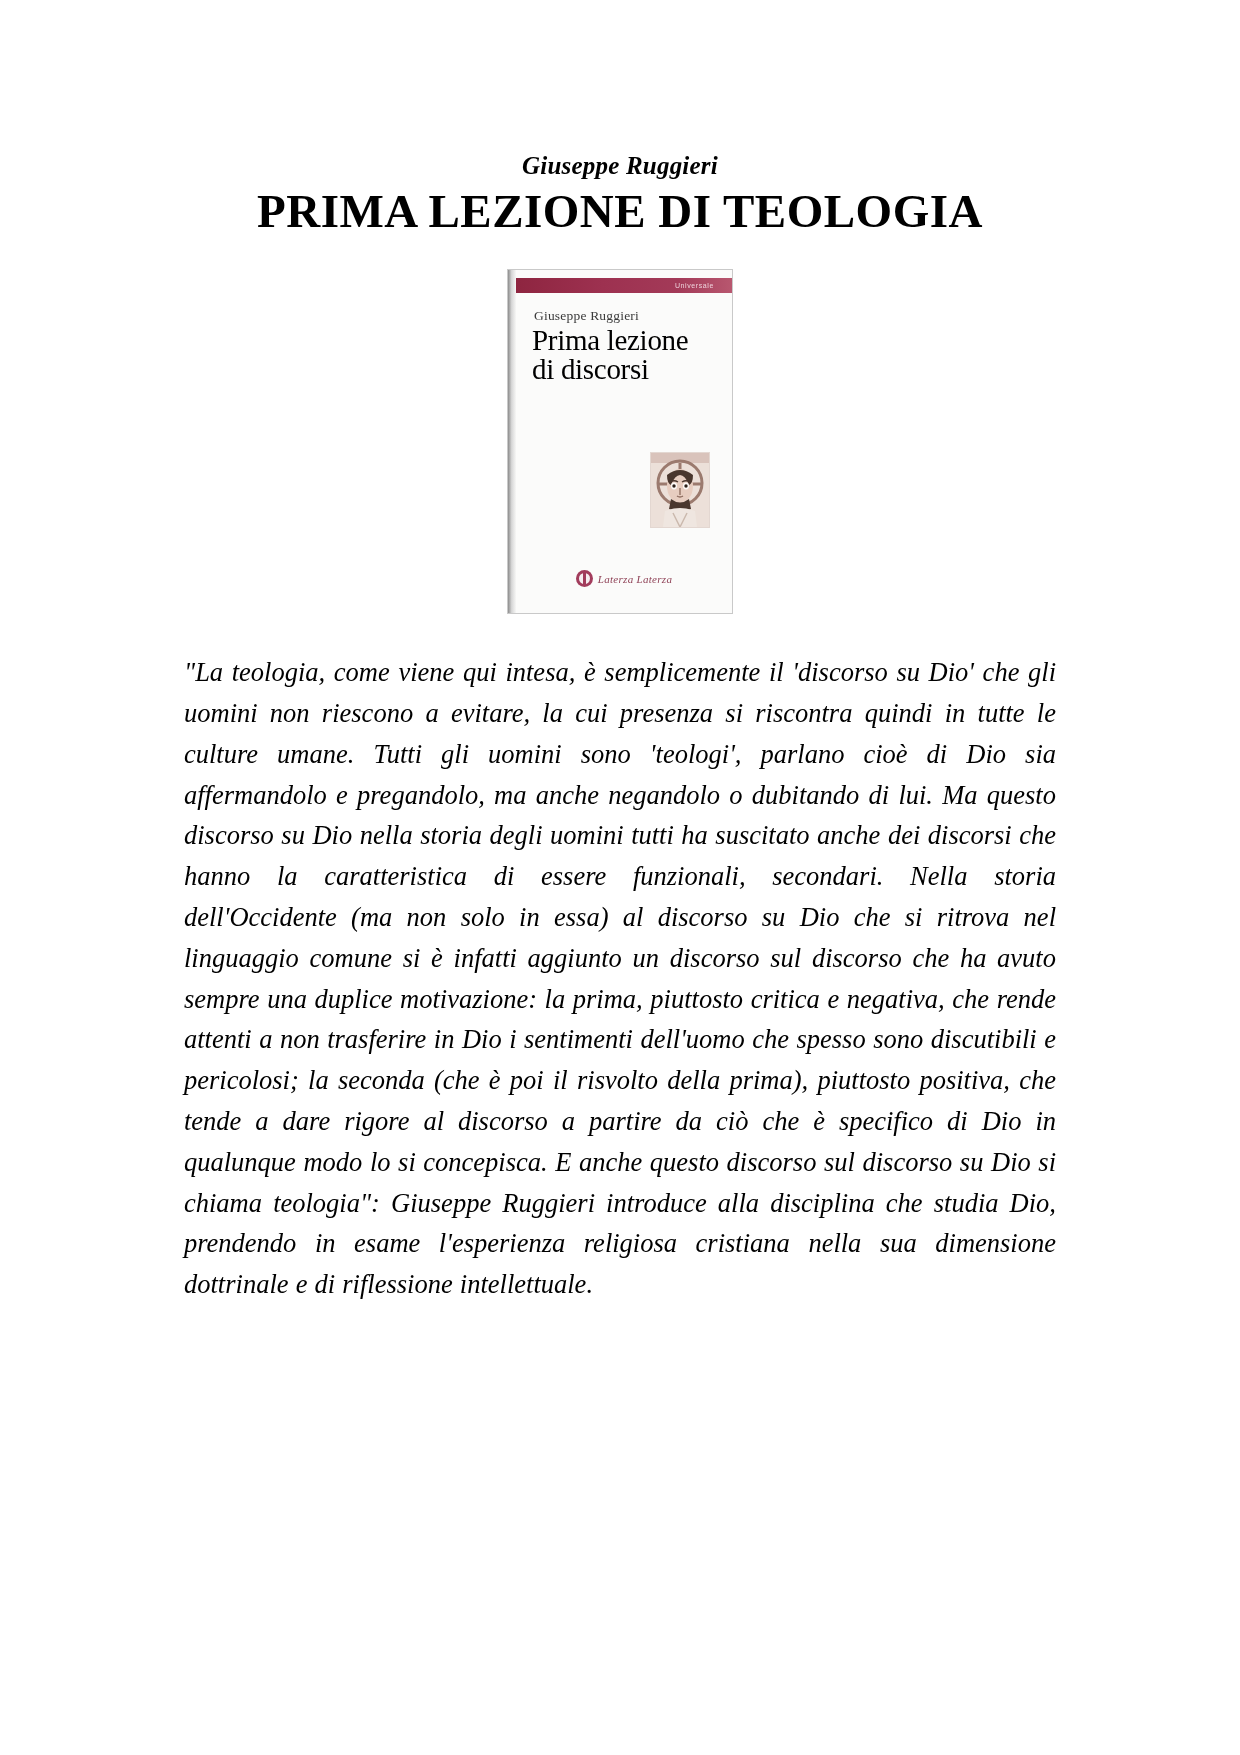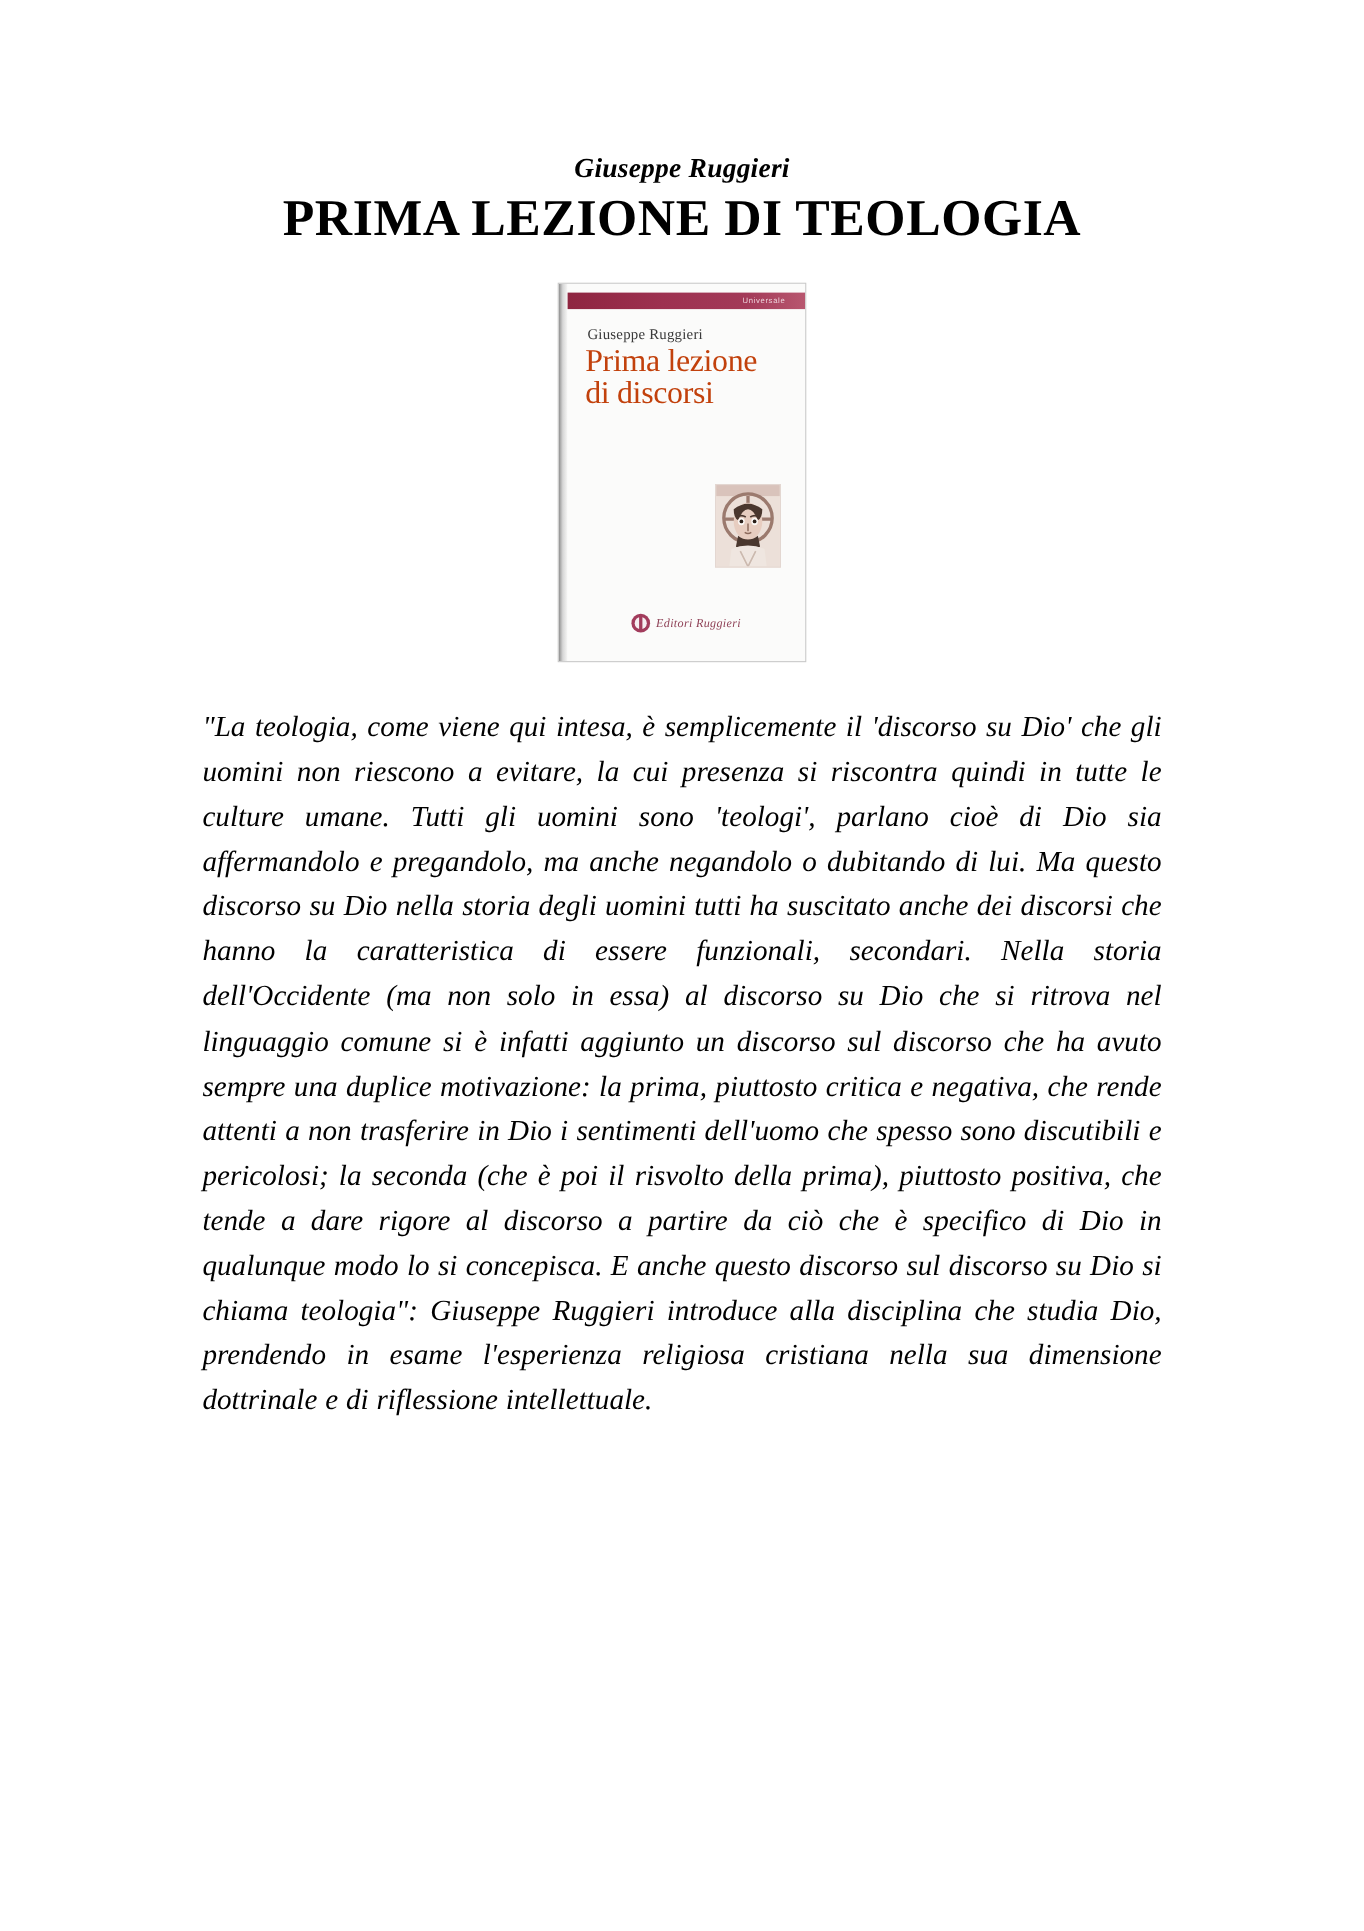--- a/index.html
+++ b/index.html
@@ -13,21 +13,21 @@
     font-family: "Liberation Serif", "DejaVu Serif", serif;
     color: #000000;
     position: relative;
     overflow: hidden;
   }
 
   .page {
     width: 1240px;
     height: 1755px;
     box-sizing: border-box;
-    padding: 0;
+    padding: 12px;
     position: relative;
   }
 
   
   .header {
     text-align: center;
     padding-top: 140px;
   }
   .author-line {
     font-family: "Liberation Serif", "DejaVu Serif", serif;
@@ -110,21 +110,21 @@
     letter-spacing: 0.2px;
     white-space: nowrap;
   }
   .cover-title {
     position: absolute;
     left: 16px;
     top: 56px;
     font-family: "Liberation Serif", "DejaVu Serif", serif;
     font-size: 29px;
     line-height: 0.98;
-    color: #c2410c;
+    color: #000000;
     letter-spacing: -0.3px;
     white-space: nowrap;
   }
   .cover-title .l2 { display: block; }
   .cover-art {
     position: absolute;
     right: 22px;
     top: 182px;
     width: 58px;
     height: 74px;
@@ -233,21 +233,21 @@
             <path d="M19 29 Q23 26.5 27 29 M31 29 Q35 26.5 39 29" stroke="#4a372e" stroke-width="1.4" fill="none"></path>
             <path d="M29 35 L29 42 M26 43 Q29 45 32 43" stroke="#8c6a5c" stroke-width="1.3" fill="none"></path>
             <path d="M20 46 Q29 53 38 46 L40 56 Q29 60 18 56 Z" fill="#4a372e"></path>
             <path d="M14 58 Q29 52 44 58 L46 74 L12 74 Z" fill="#efe6e0"></path>
             <path d="M22 60 L29 74 L36 60" fill="none" stroke="#cbb9ae" stroke-width="1.5"></path>
           </svg>
         </div>
 
         <div class="cover-logo">
           <span class="logo-mark"></span>
-          <span class="logo-text">Editori Ruggieri</span>
+          <span class="logo-text">Laterza Laterza</span>
         </div>
 
       </div>
     </div>
   </div>
 
   <div class="body-wrap">
     <p class="quote-paragraph">"La teologia, come viene qui intesa, è semplicemente il 'discorso su Dio' che gli uomini non riescono a evitare, la cui presenza si riscontra quindi in tutte le culture umane. Tutti gli uomini sono 'teologi', parlano cioè di Dio sia affermandolo e pregandolo, ma anche negandolo o dubitando di lui. Ma questo discorso su Dio nella storia degli uomini tutti ha suscitato anche dei discorsi che hanno la caratteristica di essere funzionali, secondari. Nella storia dell'Occidente (ma non solo in essa) al discorso su Dio che si ritrova nel linguaggio comune si è infatti aggiunto un discorso sul discorso che ha avuto sempre una duplice motivazione: la prima, piuttosto critica e negativa, che rende attenti a non trasferire in Dio i sentimenti dell'uomo che spesso sono discutibili e pericolosi; la seconda (che è poi il risvolto della prima), piuttosto positiva, che tende a dare rigore al discorso a partire da ciò che è specifico di Dio in qualunque modo lo si concepisca. E anche questo discorso sul discorso su Dio si chiama teologia": Giuseppe Ruggieri introduce alla disciplina che studia Dio, prendendo in esame l'esperienza religiosa cristiana nella sua dimensione dottrinale e di riflessione intellettuale.</p>
   </div>
 

